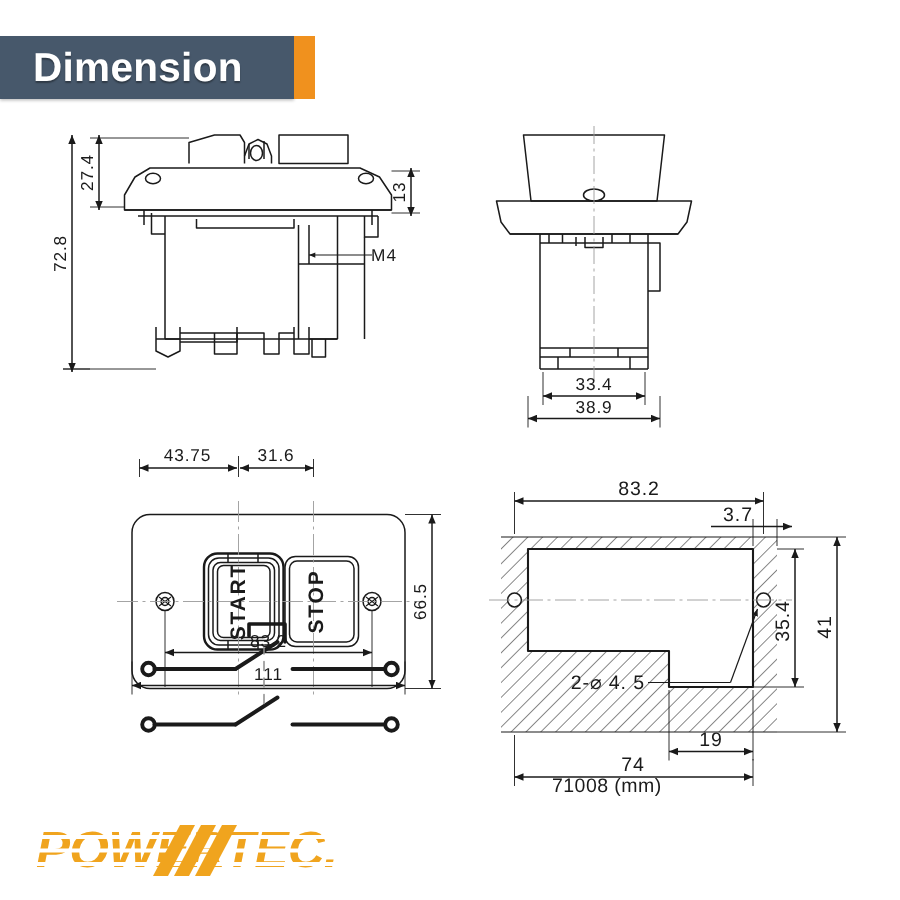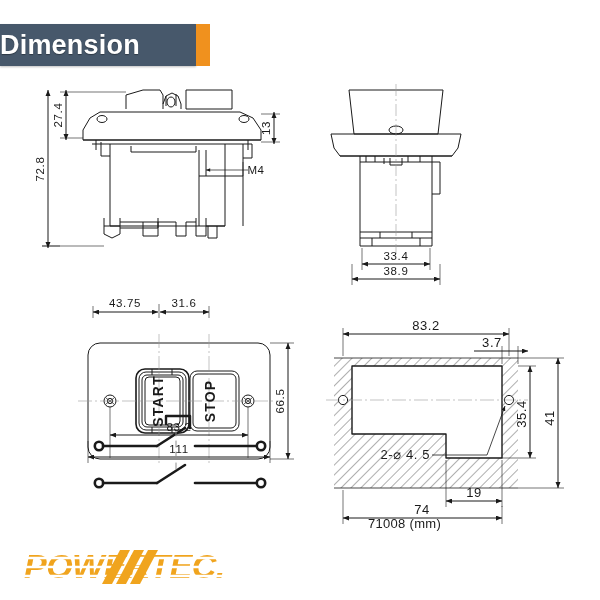--- a/index.html
+++ b/index.html
@@ -14,21 +14,21 @@
   .header-bar{
     position:absolute;left:0;top:24px;height:42px;
     display:flex;align-items:stretch;
   }
   .header-slate{
     background:#47586b;width:196px;display:flex;align-items:center;
     box-shadow:0 1px 2px rgba(0,0,0,.25);
   }
   .header-title{
     color:#ffffff;font-size:27px;font-weight:bold;letter-spacing:.2px;
-    text-shadow:0 1px 1px rgba(0,0,0,.35);
+    padding-left:22px;text-shadow:0 1px 1px rgba(0,0,0,.35);
     font-family:"Liberation Sans", sans-serif;
   }
   .header-accent{width:14px;background:#f0911e;}
 
   
   .drawing{position:absolute;left:0;top:66px;width:600px;height:470px;}
   .drawing svg{display:block;}
 
   
   .part-caption{

